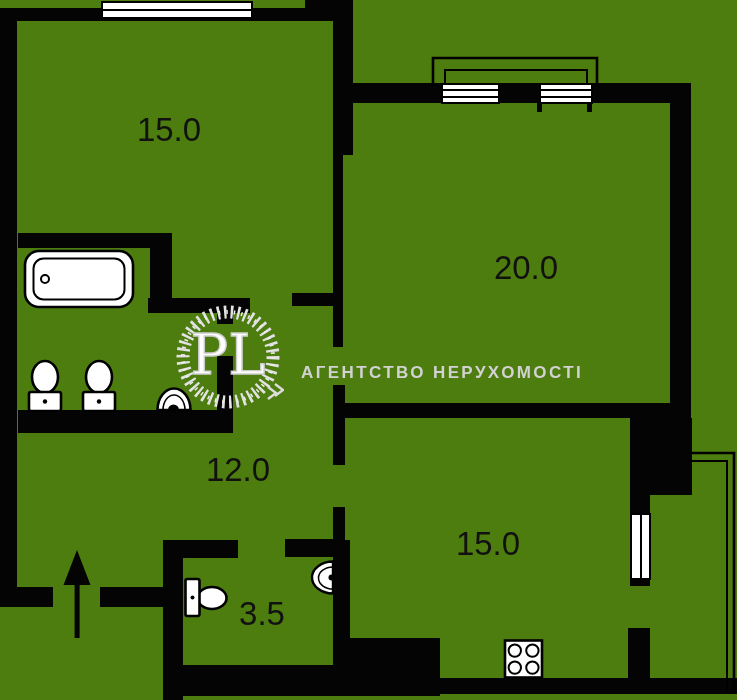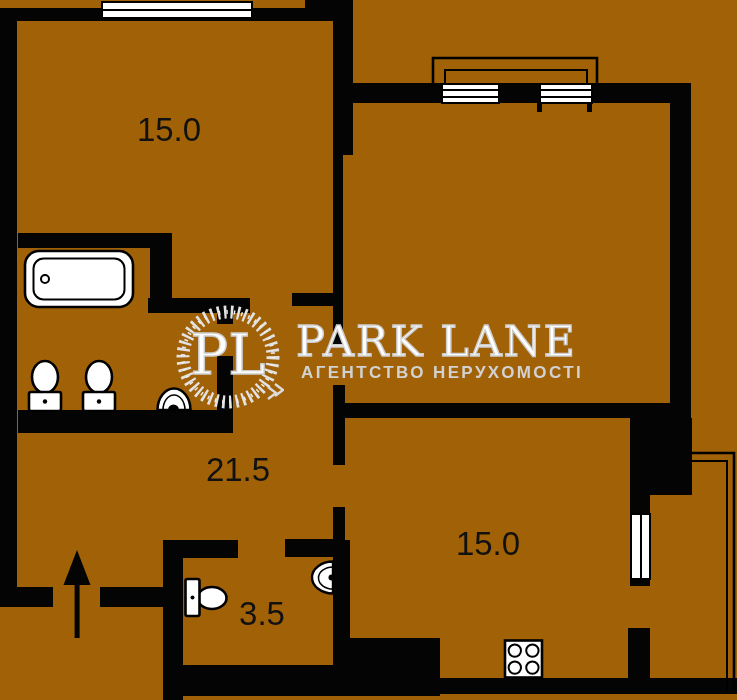--- a/index.html
+++ b/index.html
@@ -1,16 +1,16 @@
 <!DOCTYPE html>
 <html><head>
 <meta charset="utf-8">
 <style>
   html,body{margin:0;padding:0;background:#fff;}
-  .plan{position:relative;width:737px;height:700px;background:#a16207;overflow:hidden;
+  .plan{position:relative;width:737px;height:700px;background:#4d7c0f;overflow:hidden;
         font-family:"Liberation Sans",sans-serif;}
   .w{position:absolute;background:#040404;z-index:2;}
   .fx{position:absolute;left:0;top:0;z-index:3;pointer-events:none;}
   .winh,.winv{position:absolute;background:#fff;border:2px solid #000;box-sizing:border-box;z-index:4;}
   .mline-h{position:absolute;left:-1px;right:-1px;height:2px;background:#000;}
   .mline-v{position:absolute;top:-1px;bottom:-1px;width:2px;background:#000;}
   .tick{position:absolute;background:#040404;z-index:4;}
   .room-label{position:absolute;z-index:5;color:#111;font-size:33px;letter-spacing:0px;
       transform:translate(-50%,-50%);white-space:nowrap;}
   .wm{position:absolute;z-index:6;pointer-events:none;}
@@ -122,26 +122,26 @@
       <path d="M433,86 V58 H597 V86" fill="none" stroke="#000" stroke-width="2.6"></path>
       <path d="M445,86 V70 H587 V86" fill="none" stroke="#000" stroke-width="2"></path>
     </g>
     <g>
       <path d="M688,453 H734 V692" fill="none" stroke="#000" stroke-width="2.6"></path>
       <path d="M688,461 H727 V692" fill="none" stroke="#000" stroke-width="2"></path>
     </g>
   </svg>
 
   <div class="room-label" style="left:169px;top:130px;">15.0</div>
-  <div class="room-label" style="left:238px;top:470px;">21.5</div>
+  <div class="room-label" style="left:526px;top:268px;">20.0</div>
+  <div class="room-label" style="left:238px;top:470px;">12.0</div>
   <div class="room-label" style="left:488px;top:544px;">15.0</div>
   <div class="room-label" style="left:262px;top:614px;">3.5</div>
 
   <svg class="wm" style="left:172px;top:301px;" width="112" height="112" viewBox="0 0 112 112">
     <circle cx="56" cy="56" r="45" fill="none" stroke="#e2e2e2" stroke-width="13" stroke-dasharray="2.5 4.2"></circle>
     <circle cx="56" cy="56" r="45" fill="none" stroke="#ececec" stroke-width="4" stroke-dasharray="1.5 6"></circle>
     <path d="M96,86 l8,6 l-8,6 M103,83 l8,6 l-8,6" fill="none" stroke="#dcdcdc" stroke-width="2.5"></path>
   </svg>
   <div class="wm wm-pl">PL</div>
-  <div class="wm wm-brand">PARK LANE</div>
   <div class="wm wm-sub">АГЕНТСТВО НЕРУХОМОСТІ</div>
 
 </div>
 
 </body></html>

